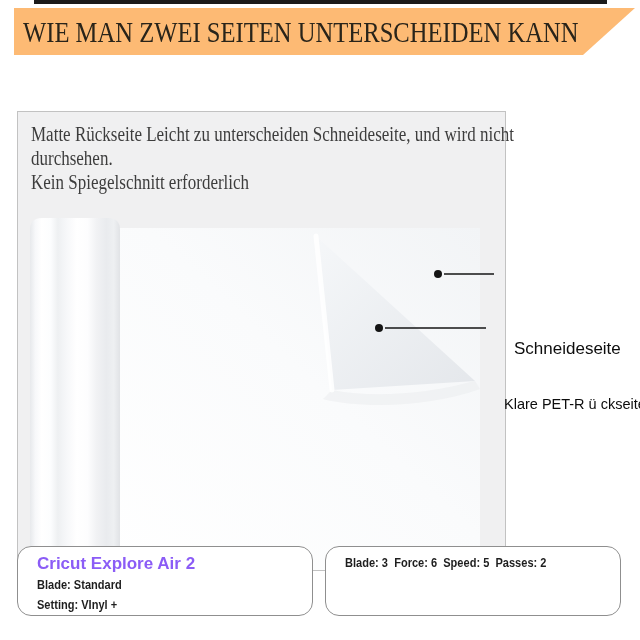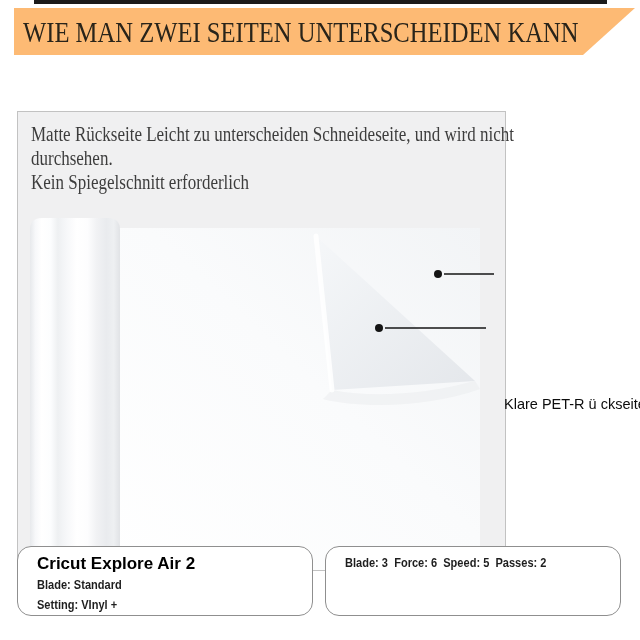--- a/index.html
+++ b/index.html
@@ -48,21 +48,21 @@
   .label-pet{left:486px;top:282px;font-size:14.5px;}
   
   .machine-box{
     position:absolute;top:546px;height:70px;width:296px;
     background:#ffffff;border:1.5px solid #8f8f8f;border-radius:14px;
     box-sizing:border-box;padding:6px 0 0 19px;overflow:hidden;
   }
   .machine-box.left{left:17px;}
   .machine-box.right{left:325px;}
   .machine-title{
-    font-size:17px;font-weight:bold;color:#000000;line-height:22px;
+    font-size:17px;font-weight:bold;color:#8b5cf6;line-height:22px;
     white-space:pre;
   }
   .spec-line{
     font-size:13px;font-weight:bold;color:#1e1e1e;line-height:20px;
     white-space:pre;transform:scaleX(.85);transform-origin:0 0;
   }
 </style>
 </head>
 <body>
 
@@ -115,20 +115,21 @@
     <line x1="384" y1="291" x2="485" y2="291" stroke="#141414" stroke-width="1.6"></line>
     <circle cx="378" cy="291" r="4" fill="#141414"></circle>
   </svg>
 
   <div class="desc">
     <div>Matte Rückseite Leicht zu unterscheiden Schneideseite, und wird nicht</div>
     <div>durchsehen.</div>
     <div>Kein Spiegelschnitt erforderlich</div>
   </div>
 
+  <div class="callout-label label-cut">Schneideseite</div>
   <div class="callout-label label-pet">Klare PET-R ü ckseite</div>
 </div>
 
 <div class="machine-box left">
   <div class="machine-title">Cricut Explore Air 2</div>
   <div class="spec-line">Blade: Standard</div>
   <div class="spec-line">Setting: VInyl +</div>
 </div>
 
 <div class="machine-box right">

